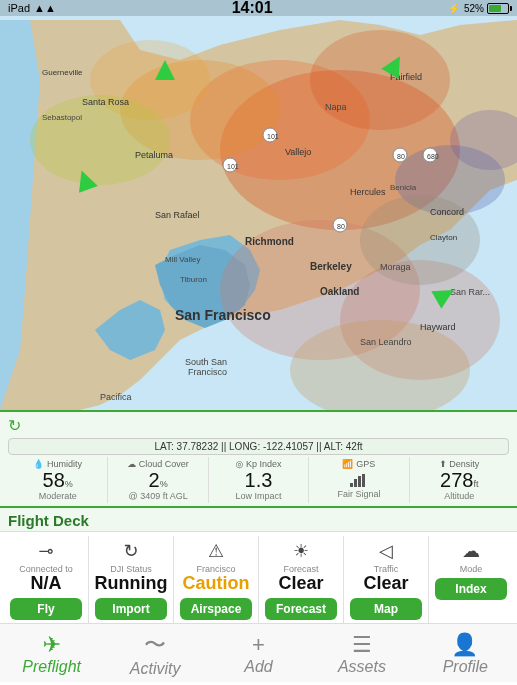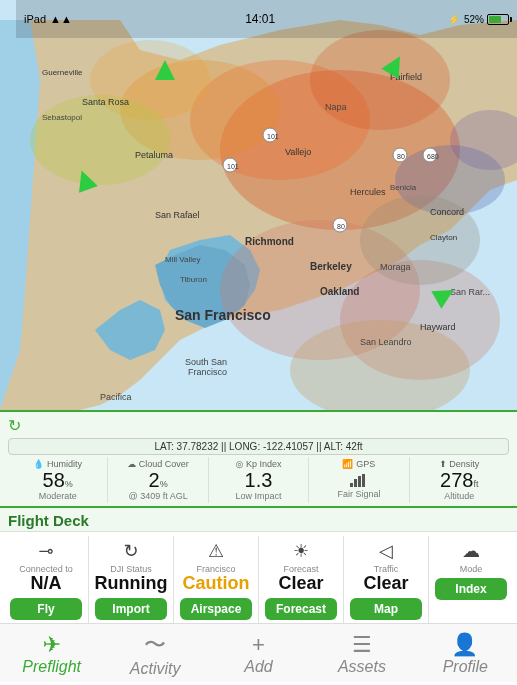--- a/index.html
+++ b/index.html
@@ -22,33 +22,33 @@
     }
 
     .map-svg {
       width: 100%;
       height: 100%;
     }
 
     
     #status-bar {
       position: absolute;
-      top: 0; left: 16px; right: 0;
-      height: 38px;
+      top: 0; left: 0; right: 0;
+      height: 16px;
       background: rgba(0,0,0,0.15);
       display: flex;
       align-items: center;
       justify-content: space-between;
       padding: 0 8px;
       font-size: 11px;
       color: #000;
       z-index: 10;
     }
     .status-left { display: flex; align-items: center; gap: 4px; }
-    .status-center { font-weight: 400; font-size: 12px; }
+    .status-center { font-weight: 700; font-size: 16px; }
     .status-right { display: flex; align-items: center; gap: 3px; font-size: 10px; }
 
     
     #flight-conditions {
       background: #f0f9f0;
       border-top: 2px solid #3aaa35;
       padding: 4px 8px 3px;
     }
     #flight-conditions-header {
       display: flex;

